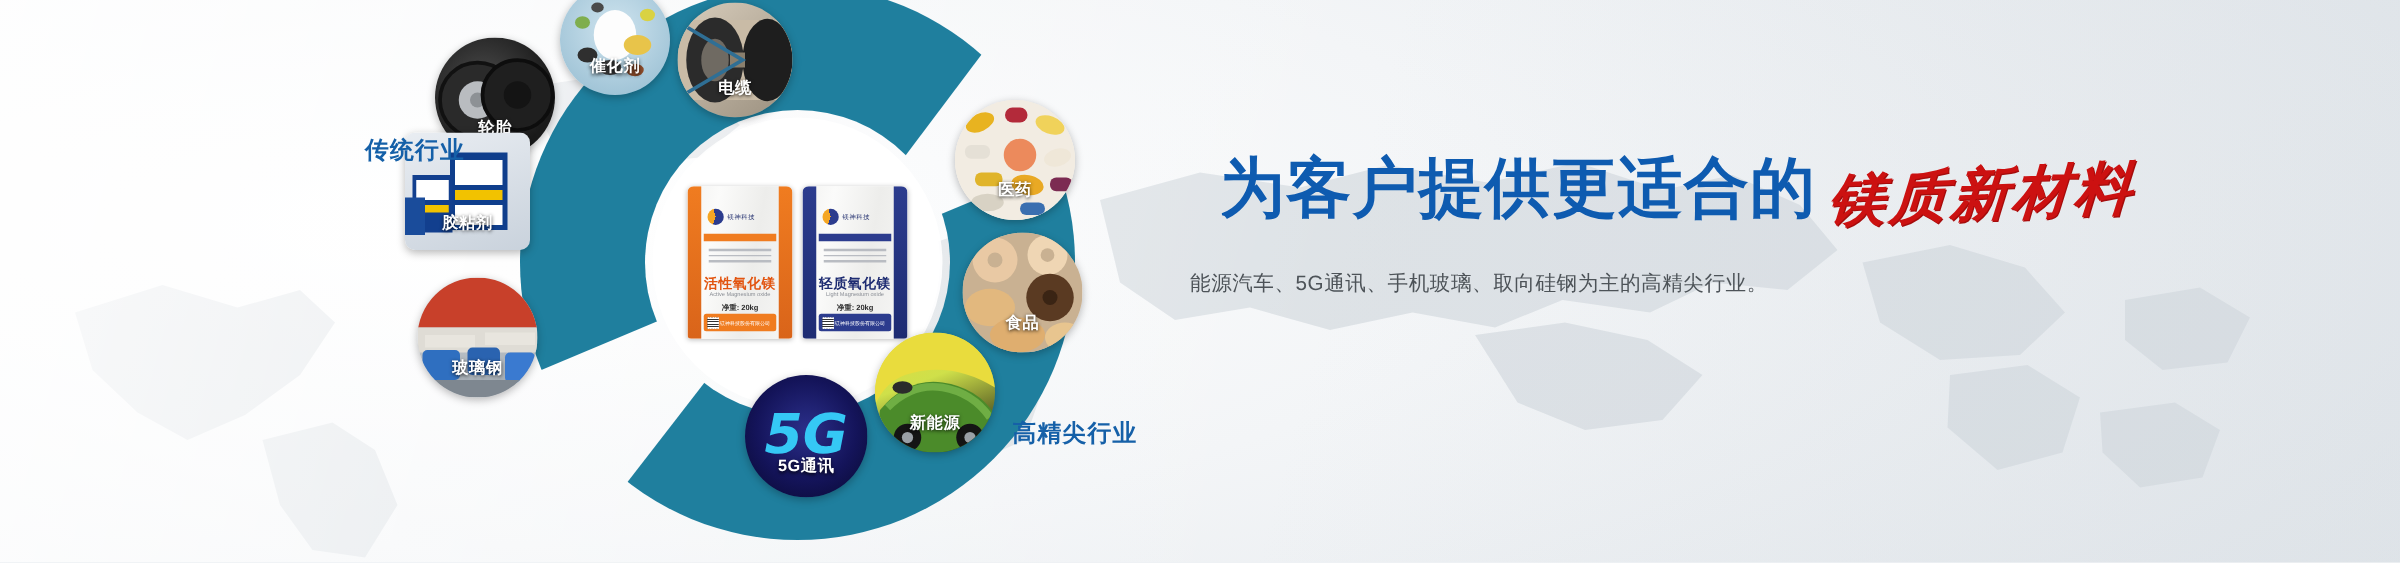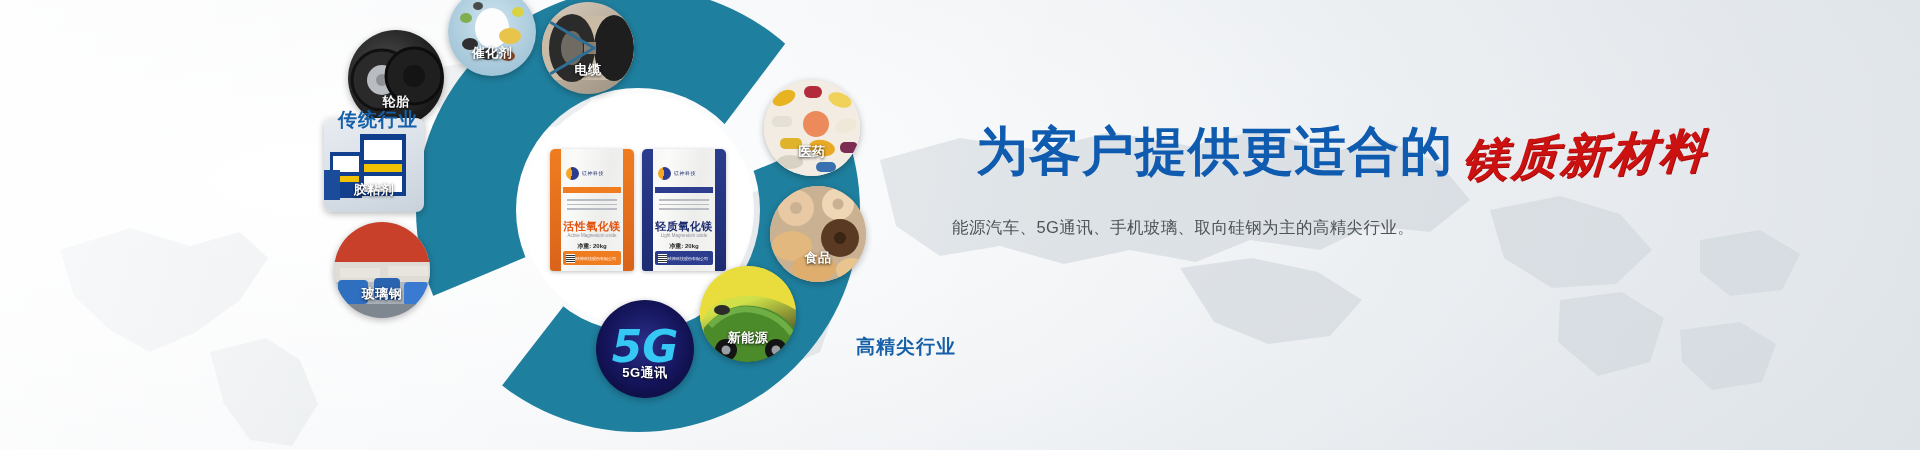--- a/index.html
+++ b/index.html
@@ -67,21 +67,21 @@
   .bub{position:absolute;border-radius:50%;overflow:hidden;box-shadow:0 2px 7px rgba(0,0,0,.28);}
   .bub .img{position:absolute;inset:0;font-style:italic;}
   .bub .cap{
     position:absolute;left:0;right:0;bottom:16%;text-align:center;
     color:#fff;font-size:13px;font-weight:bold;letter-spacing:.5px;
     text-shadow:0 1px 3px rgba(0,0,0,.85);
   }
   .bub.sq .cap{bottom:14%;}
 
   
-  .sidelab{position:absolute;font-size:19px;font-weight:bold;color:#1560a8;letter-spacing:1px;white-space:nowrap;margin-left:46px;}
+  .sidelab{position:absolute;font-size:19px;font-weight:bold;color:#1560a8;letter-spacing:1px;white-space:nowrap;}
   .lab-trad{left:292px;top:107px;}
   .lab-high{left:810px;top:334px;}
 
   
   .copy{position:absolute;left:952px;top:126px;width:720px;}
   .headline{display:flex;align-items:flex-end;white-space:nowrap;}
   .headline .blue{
     font-size:52px;font-weight:bold;color:#0e5bb0;letter-spacing:1px;line-height:1;
     font-family:Liberation Serif, serif;
     margin-left:24px;
@@ -224,21 +224,21 @@
           <ellipse cx="30" cy="46" rx="23" ry="34" fill="#2b2b2b"></ellipse>
           <ellipse cx="30" cy="46" rx="11" ry="17" fill="#6f6a62"></ellipse>
           <ellipse cx="72" cy="46" rx="20" ry="33" fill="#1e1e1e"></ellipse>
           <rect x="42" y="40" width="12" height="12" fill="#8a7f6d"></rect>
           <path d="M8 20 L52 46 L8 72" stroke="#2f6f95" stroke-width="3" fill="none"></path>
         </svg>
       </div>
       <div class="cap">电缆</div>
     </div>
 
-    <div class="bub sq" style="left:-6px;top:134px;width:100px;height:94px;border-radius:8px;">
+    <div class="bub sq" style="left:-6px;top:122px;width:100px;height:94px;border-radius:8px;">
       <div class="img" style="background:linear-gradient(160deg,#e9edf2,#c9d2dc);">
         <svg viewBox="0 0 100 94" style="width:100%;height:100%">
           <rect x="36" y="16" width="46" height="62" fill="#0f3e8c"></rect>
           <rect x="40" y="22" width="38" height="20" fill="#ffffff"></rect>
           <rect x="40" y="46" width="38" height="8" fill="#f2c200"></rect>
           <rect x="40" y="58" width="38" height="16" fill="#ffffff"></rect>
           <rect x="6" y="34" width="32" height="46" fill="#123f8e"></rect>
           <rect x="9" y="38" width="26" height="16" fill="#fff"></rect>
           <rect x="9" y="58" width="26" height="6" fill="#f2c200"></rect>
           <rect x="0" y="52" width="16" height="30" fill="#1a4c9b"></rect>

